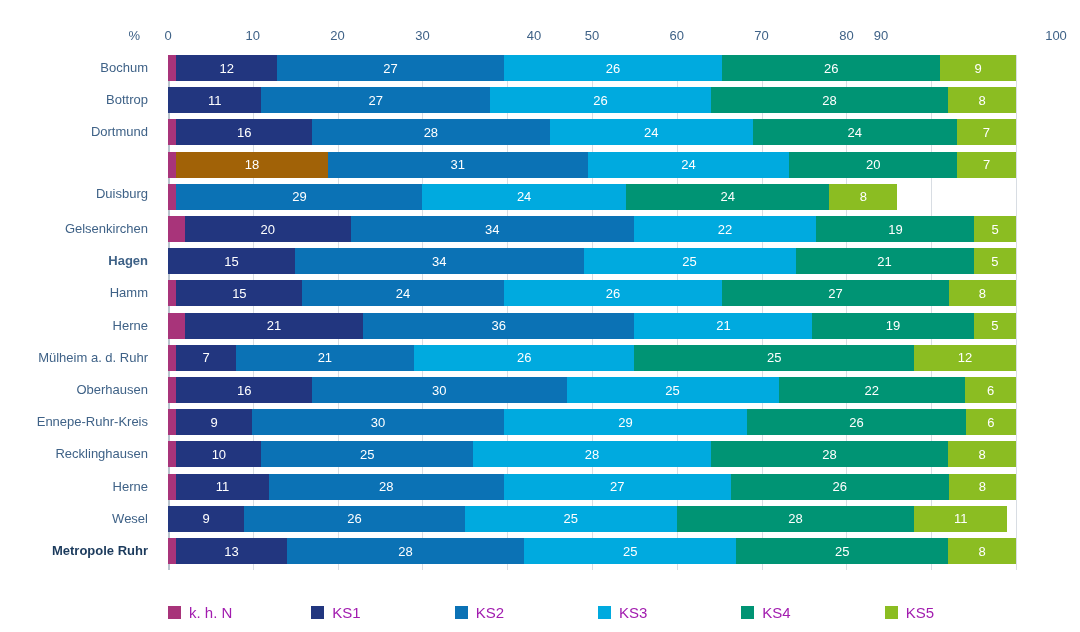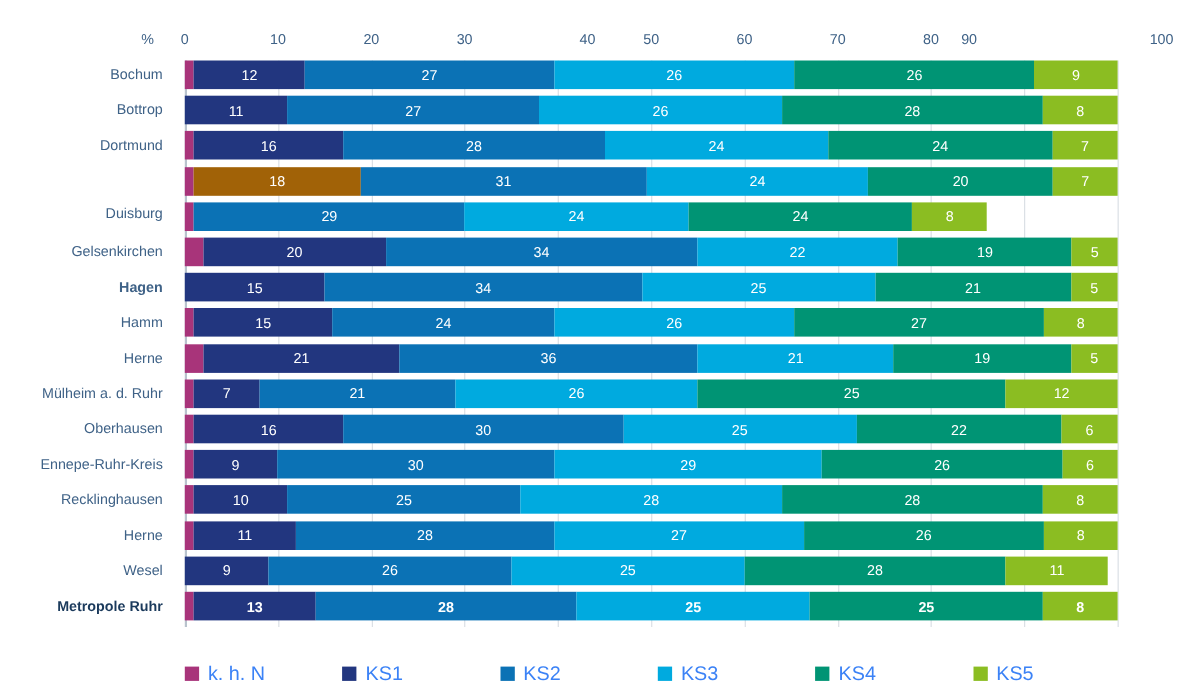--- a/index.html
+++ b/index.html
@@ -93,21 +93,21 @@
     box-sizing: border-box;
   }
   .seg-value {
     font-size: 13px;
     color: #ffffff;
     line-height: 1;
     white-space: nowrap;
     pointer-events: none;
   }
   .row.total .seg-value {
-    font-weight: bold;
+    font-weight: normal;
   }
 
   
   .cat-labels {
     position: absolute;
     left: 0;
     top: 55px;
     width: 158px;
     height: 515px;
   }
@@ -146,22 +146,22 @@
     align-items: center;
     width: 145px;
   }
   .legend-swatch {
     width: 13px;
     height: 13px;
     margin-right: 8px;
     flex: none;
   }
   .legend-text {
-    font-size: 18px;
-    color: #3b82f6;
+    font-size: 15px;
+    color: #a21caf;
     white-space: nowrap;
   }
 </style>
 </head>
 <body>
 
 <div id="chart-root">
 
   <div class="axis-header">
     <div class="pct-label">%</div>

